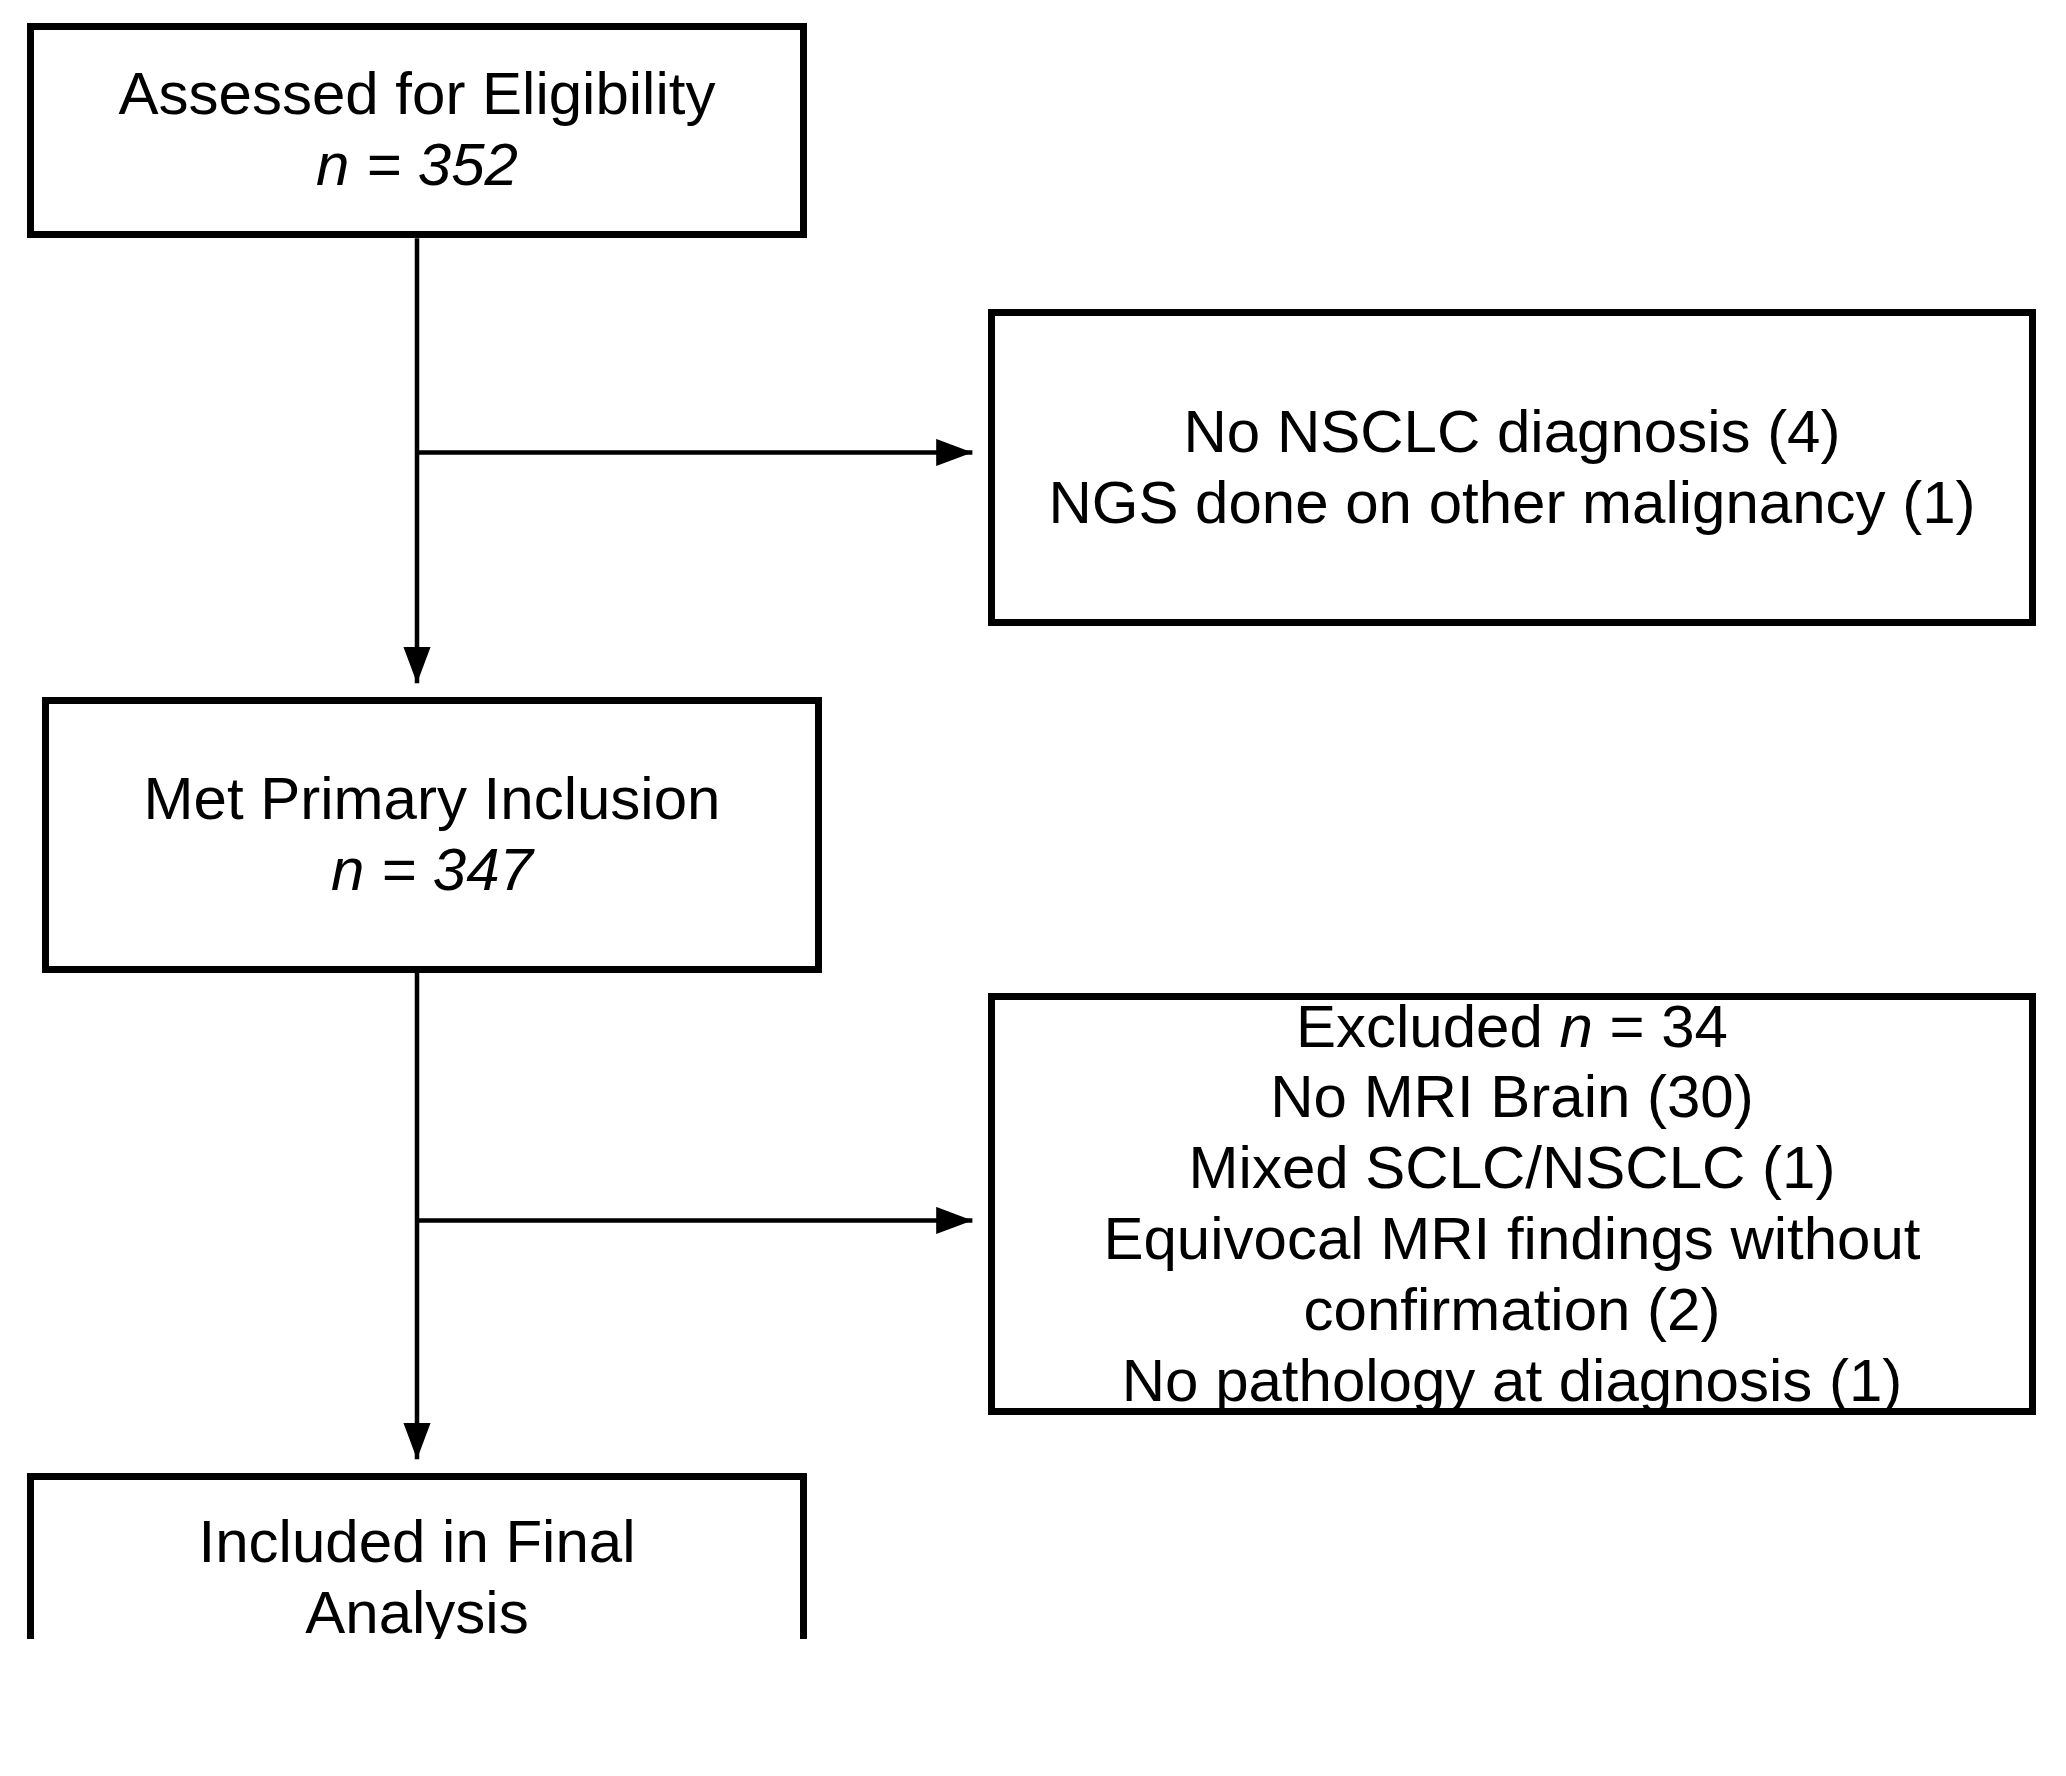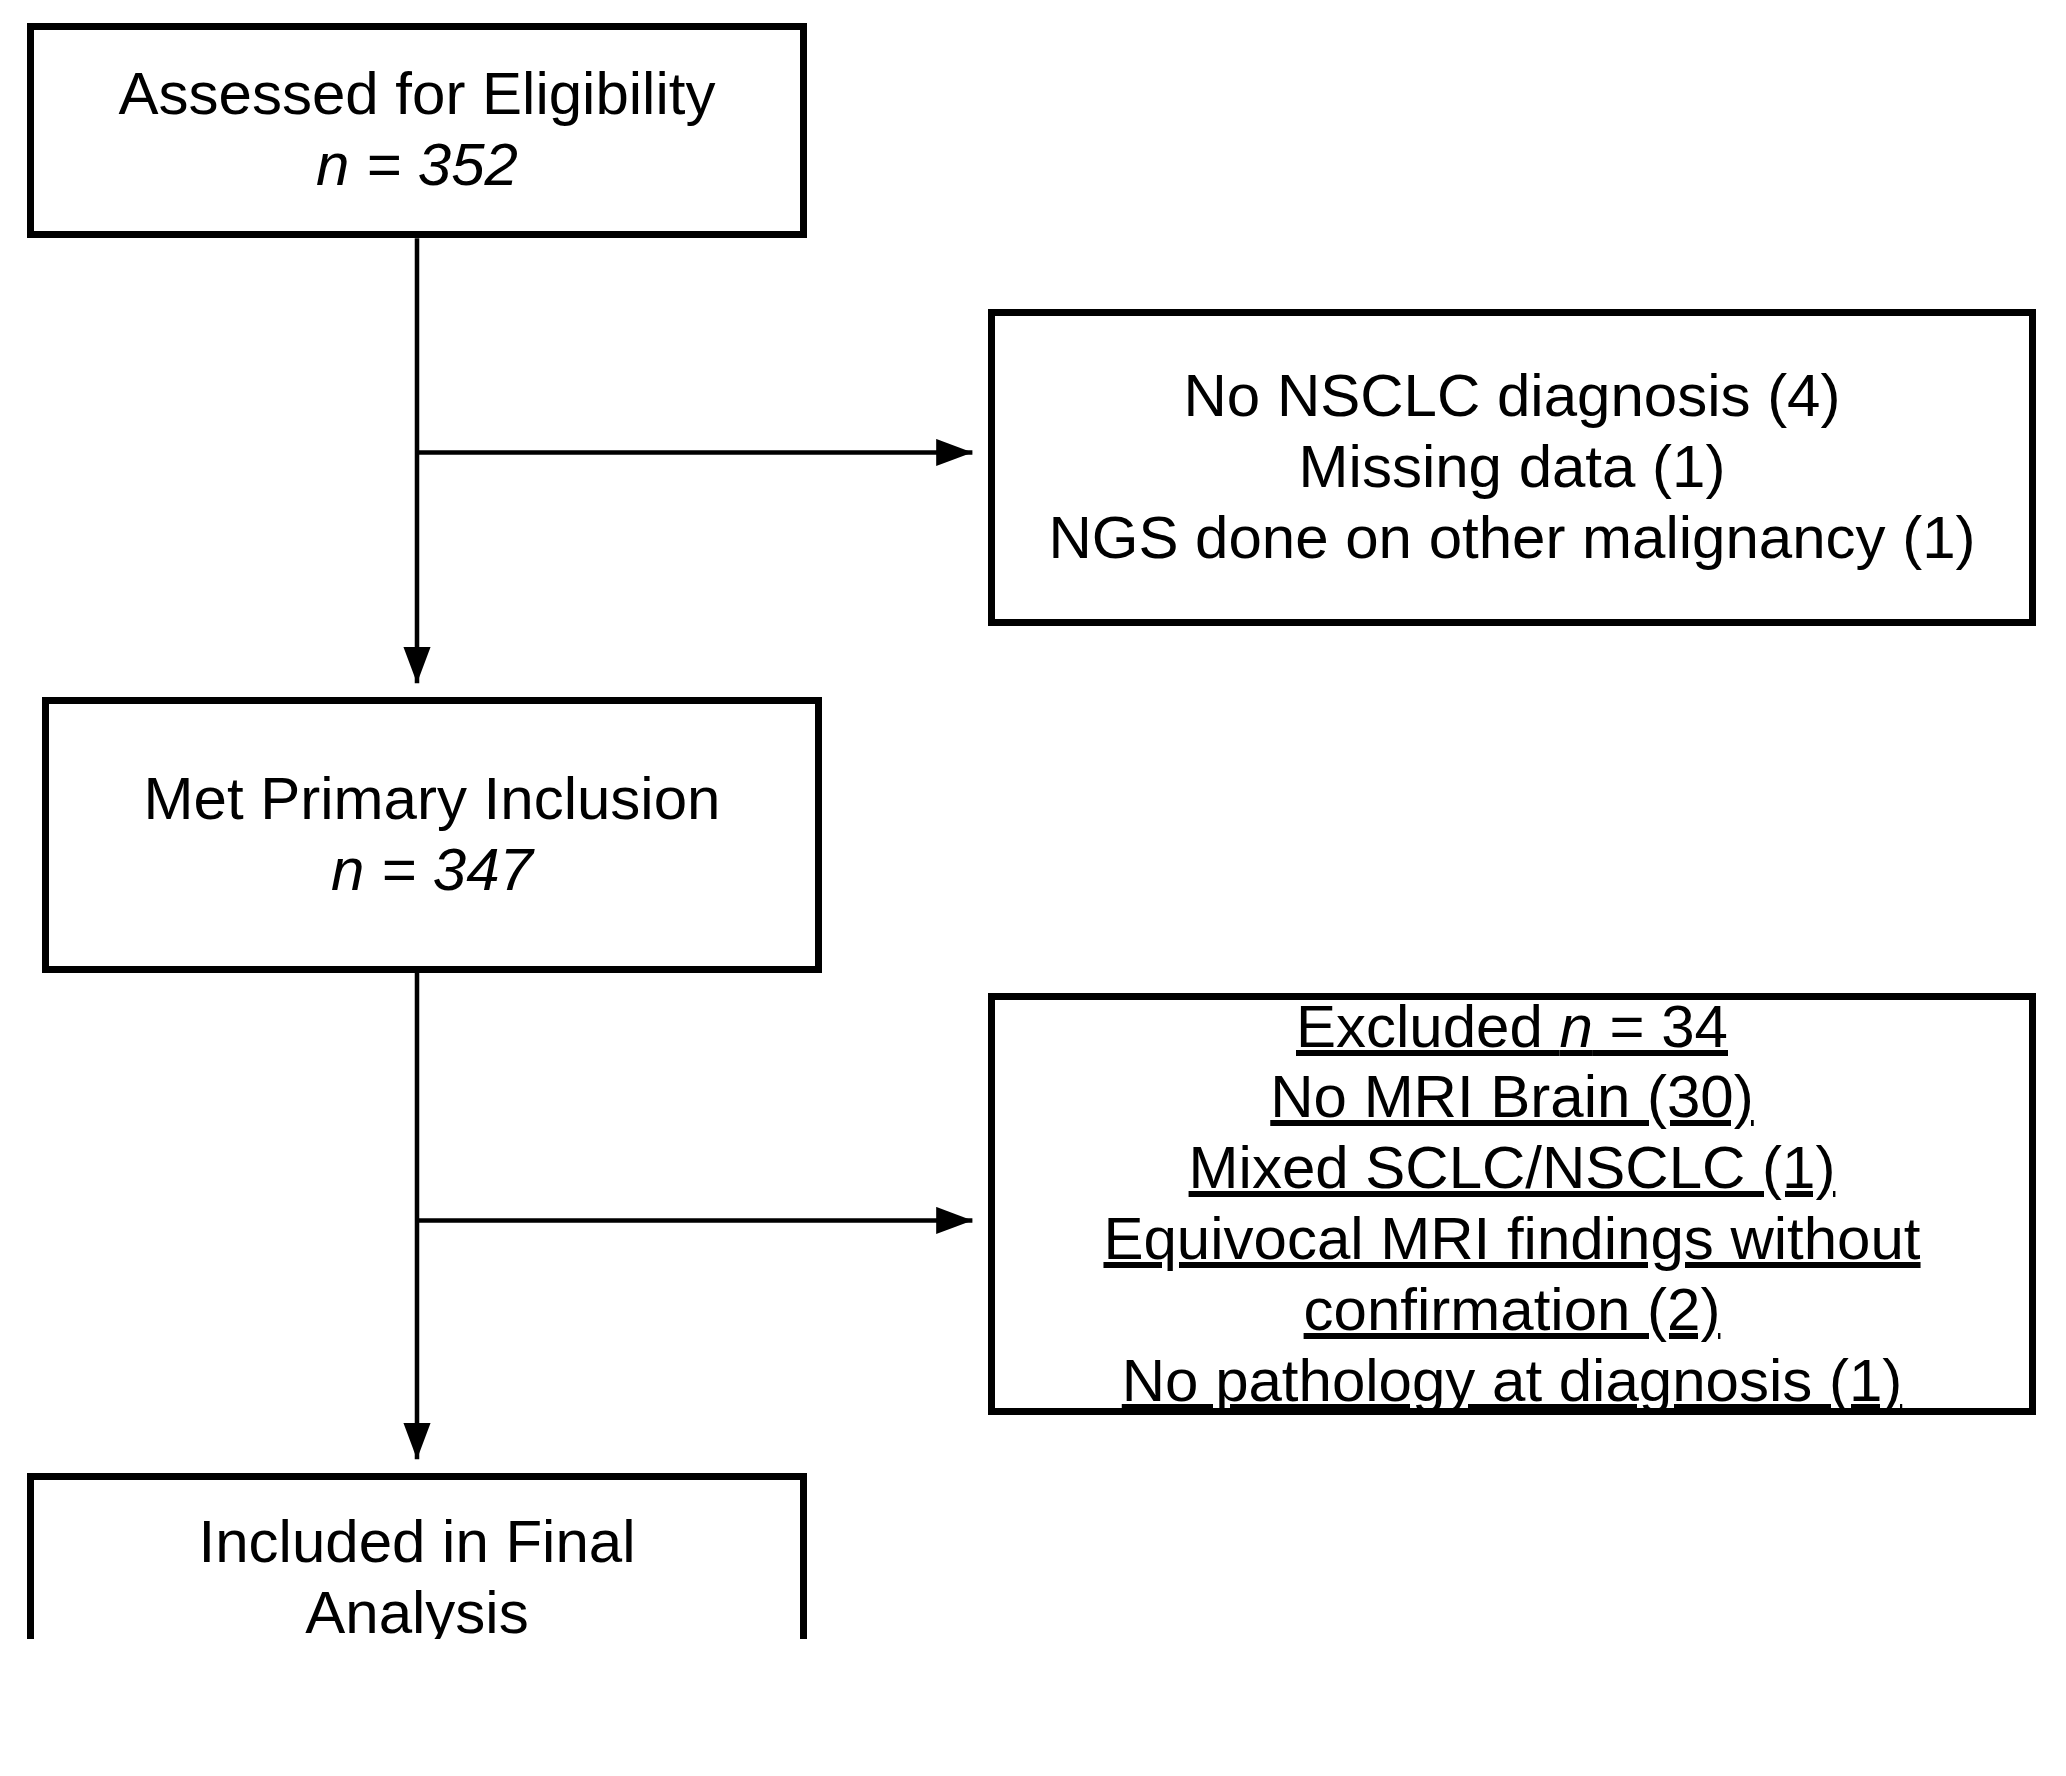--- a/index.html
+++ b/index.html
@@ -37,21 +37,21 @@
     padding: 5.4px 9px;
   }
   .box .bline { width: 100%; }
   .italic { font-style: italic; }
   
   .box-assessed { left: 27px;  top: 22.6px;   width: 780px;  height: 215px; }
   .box-met      { left: 14px;  top: 697px;  width: 780px;  height: 276px; margin-left: 28px; }
   .box-final    { left: 27px;  top: 1473px; width: 780px;  height: 280px; text-align: center; }
   
   .box-excluded1 { left: 988px; top: 309px;  width: 1048px; height: 317px; }
-  .box-excluded2 { left: 988px; top: 993px; width: 1048px; height: 422px; text-decoration: underline; }
+  .box-excluded2 { left: 988px; top: 993px; width: 1048px; height: 422px; }
 </style>
 </head>
 <body>
 
 <div class="canvas">
 
   <svg class="connectors" viewBox="0 0 2284 1964" xmlns="http://www.w3.org/2000/svg">
     <defs>
       <marker id="arrow" markerWidth="12" markerHeight="10" refX="8" refY="3" orient="auto" markerUnits="strokeWidth">
         <path d="M0,0 L8,3 L0,6 Z" fill="#000000"></path>
@@ -67,21 +67,20 @@
     <line x1="461" y1="1349" x2="1075" y2="1349" stroke="#000000" stroke-width="5" marker-end="url(#arrow)"></line>
   </svg>
 
   <div class="box box-assessed">
     <div class="bline">Assessed for Eligibility</div>
     <div class="bline italic">n = 352</div>
   </div>
 
   <div class="box box-excluded1">
     <div class="bline">No NSCLC diagnosis (4)</div>
-    <div class="bline">Missing data (1)</div>
     <div class="bline">NGS done on other malignancy (1)</div>
   </div>
 
   <div class="box box-met">
     <div class="bline">Met Primary Inclusion</div>
     <div class="bline italic">n = 347</div>
   </div>
 
   <div class="box box-excluded2">
     <div class="bline"><span>Excluded </span><span class="italic">n</span><span> = 34</span></div>

